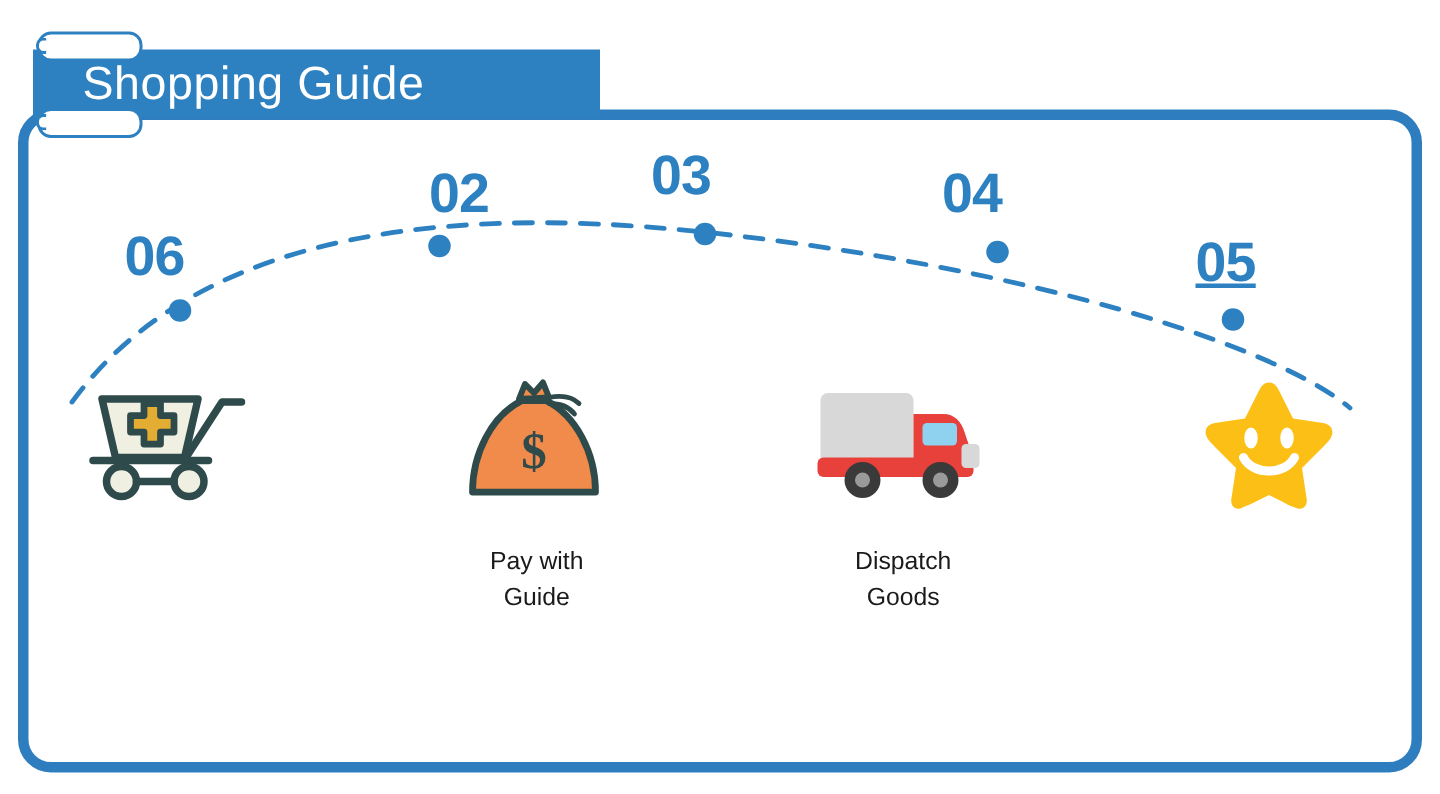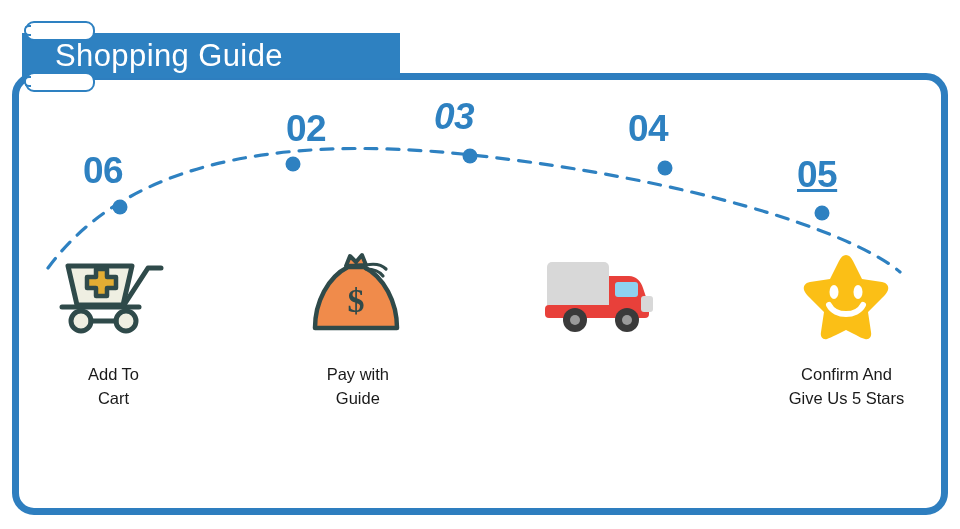--- a/index.html
+++ b/index.html
@@ -171,40 +171,38 @@
     <path d="M 48,268 C 120,170 260,132 472,155 C 684,178 850,230 900,272" fill="none" stroke="#2E81C1" stroke-width="3.2" stroke-dasharray="12 10" stroke-linecap="round"></path>
     <circle cx="120" cy="207" r="7.5" fill="#2E81C1"></circle>
     <circle cx="293" cy="164" r="7.5" fill="#2E81C1"></circle>
     <circle cx="470" cy="156" r="7.5" fill="#2E81C1"></circle>
     <circle cx="665" cy="168" r="7.5" fill="#2E81C1"></circle>
     <circle cx="822" cy="213" r="7.5" fill="#2E81C1"></circle>
   </svg>
 
   <div class="step-num" style="left:83px;  top:152px;">06</div>
   <div class="step-num" style="left:255px; top:110px;margin-left:31px;">02</div>
-  <div class="step-num" style="left:434px; top:98px;font-style:italic;">03</div>
+  <div class="step-num" style="left:434px; top:98px;">03</div>
   <div class="step-num" style="left:628px; top:110px;">04</div>
   <div class="step-num" style="left:797px; top:156px;text-decoration:underline;">05</div>
 
   <div class="steps">
 
     <div class="step">
       <div class="step-icon">
         <svg width="120" height="90" viewBox="0 0 120 90" xmlns="http://www.w3.org/2000/svg">
           <path d="M14,16 L78,16 L69,55 L23,55 Z" fill="#EFEFE2" stroke="#2F4A4A" stroke-width="5" stroke-linejoin="round"></path>
           <path d="M33,27 L42,27 L42,19 L53,19 L53,27 L62,27 L62,38 L53,38 L53,46 L42,46 L42,38 L33,38 Z" fill="#E3AD33" stroke="#2F4A4A" stroke-width="4.5" stroke-linejoin="round"></path>
           <path d="M8,57 L85,57" stroke="#2F4A4A" stroke-width="5" stroke-linecap="round"></path>
           <path d="M70,55 L94,18 L107,18" fill="none" stroke="#2F4A4A" stroke-width="5" stroke-linecap="round" stroke-linejoin="round"></path>
           <circle cx="27" cy="71" r="10" fill="#EFEFE2" stroke="#2F4A4A" stroke-width="5"></circle>
           <circle cx="72" cy="71" r="10" fill="#EFEFE2" stroke="#2F4A4A" stroke-width="5"></circle>
           <path d="M37,71 L62,71" stroke="#2F4A4A" stroke-width="5" stroke-linecap="round"></path>
         </svg>
       </div>
-      <div class="step-label">Add To
-Cart</div>
     </div>
 
     <div class="step">
       <div class="step-icon">
         <svg width="120" height="90" viewBox="0 0 120 90" xmlns="http://www.w3.org/2000/svg">
           <path d="M48,16 L52,6 L58,12 L64,5 L68,15 Z" fill="#F08B4B" stroke="#2F4A4A" stroke-width="4" stroke-linejoin="round"></path>
           <path d="M50,17 C30,27 17,52 17,78 L99,78 C99,52 86,27 66,17 Z" fill="#F08B4B" stroke="#2F4A4A" stroke-width="4.5" stroke-linejoin="round"></path>
           <path d="M68,15 C78,13 84,15 88,19" fill="none" stroke="#2F4A4A" stroke-width="3.2" stroke-linecap="round"></path>
           <path d="M68,19 C77,19 82,22 85,26" fill="none" stroke="#2F4A4A" stroke-width="3.2" stroke-linecap="round"></path>
           <text x="58" y="62" font-family="&quot;Liberation Serif&quot;, serif" font-size="34" font-weight="bold" fill="#2F4A4A" text-anchor="middle">$</text>
@@ -221,32 +219,32 @@
           <path d="M72,26 L92,26 C99,26 104,31 106,38 L110,50 L110,62 L72,62 Z" fill="#E8403A"></path>
           <rect x="78" y="32" width="23" height="15" rx="3" fill="#8ED2F0"></rect>
           <rect x="8" y="55" width="104" height="13" rx="4" fill="#E8403A"></rect>
           <rect x="104" y="46" width="12" height="16" rx="3" fill="#D8D8D8"></rect>
           <circle cx="38" cy="70" r="12" fill="#3A3A3A"></circle>
           <circle cx="38" cy="70" r="5" fill="#9A9A9A"></circle>
           <circle cx="90" cy="70" r="12" fill="#3A3A3A"></circle>
           <circle cx="90" cy="70" r="5" fill="#9A9A9A"></circle>
         </svg>
       </div>
+      <div class="step-label">Dispatch
+Goods</div>
     </div>
 
 
     <div class="step">
       <div class="step-icon">
         <svg width="110" height="92" viewBox="0 0 110 92" xmlns="http://www.w3.org/2000/svg">
           <path d="M55,6 C58,6 60,8 62,12 L71,30 L91,33 C96,34 98,37 97,41 C96,44 94,46 91,49 L77,63 L80,83
                    C81,88 78,91 74,90 C71,89 68,88 65,86 L55,81 L45,86 C41,88 38,89 36,90 C32,91 29,88 30,83
                    L33,63 L19,49 C16,46 14,44 13,41 C12,37 14,34 19,33 L39,30 L48,12 C50,8 52,6 55,6 Z" fill="#FBBF16"></path>
           <ellipse cx="43" cy="43" rx="4.5" ry="7" fill="#FFFFFF"></ellipse>
           <ellipse cx="67" cy="43" rx="4.5" ry="7" fill="#FFFFFF"></ellipse>
           <path d="M38,56 C44,68 66,68 72,56" fill="none" stroke="#FFFFFF" stroke-width="6" stroke-linecap="round"></path>
         </svg>
       </div>
-      <div class="step-label">Confirm And
-Give Us 5 Stars</div>
     </div>
 
   </div>
 </div>
 
 </body></html>

